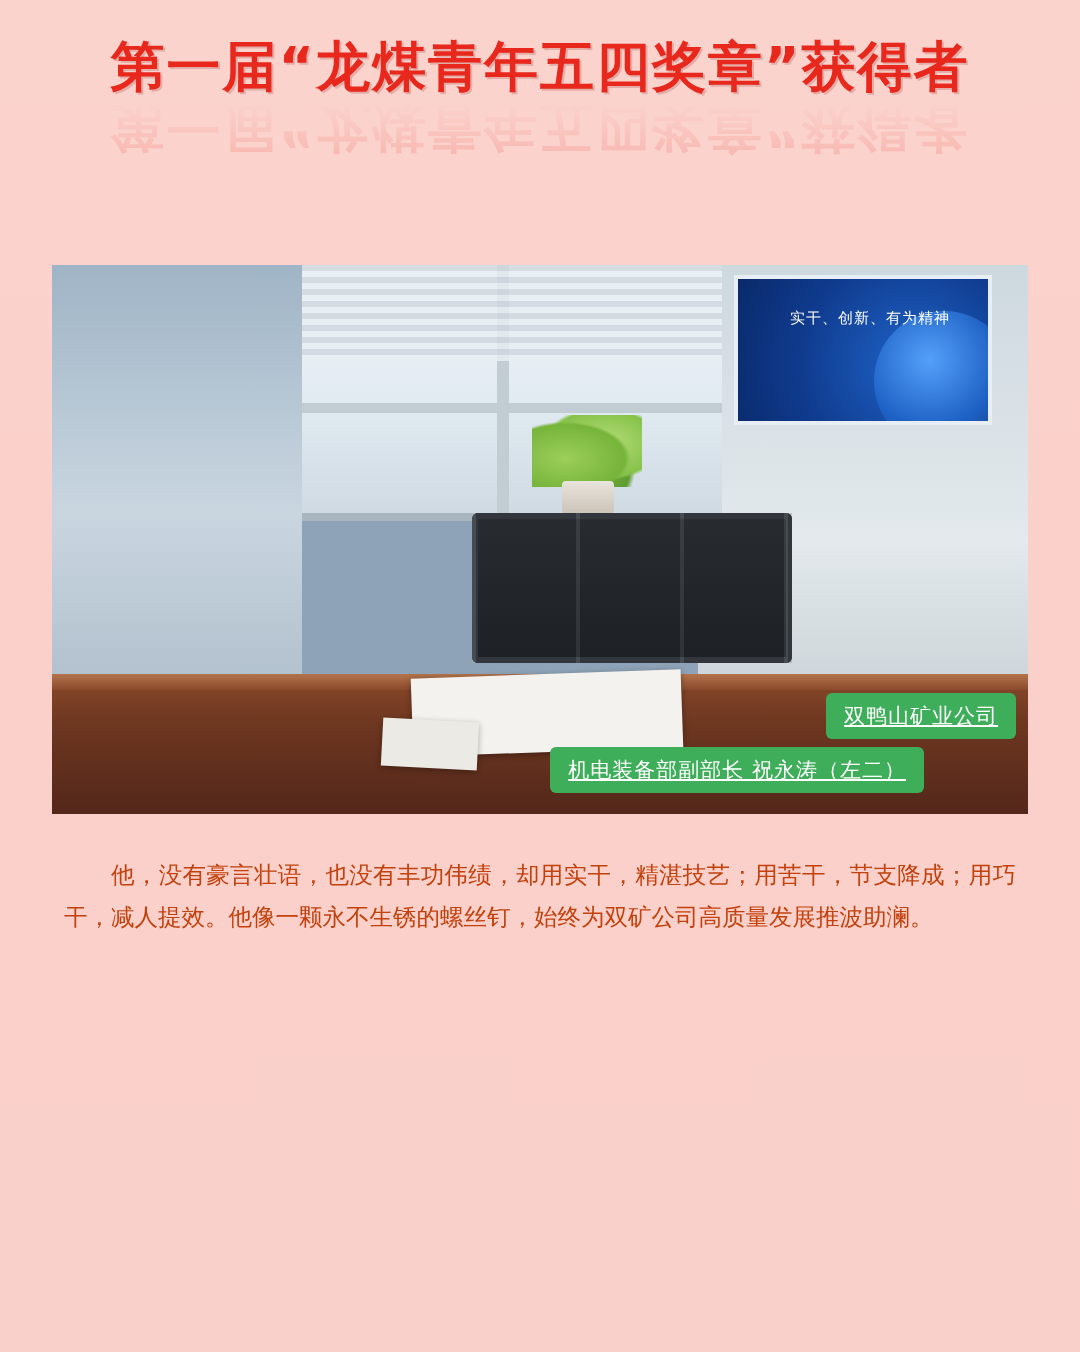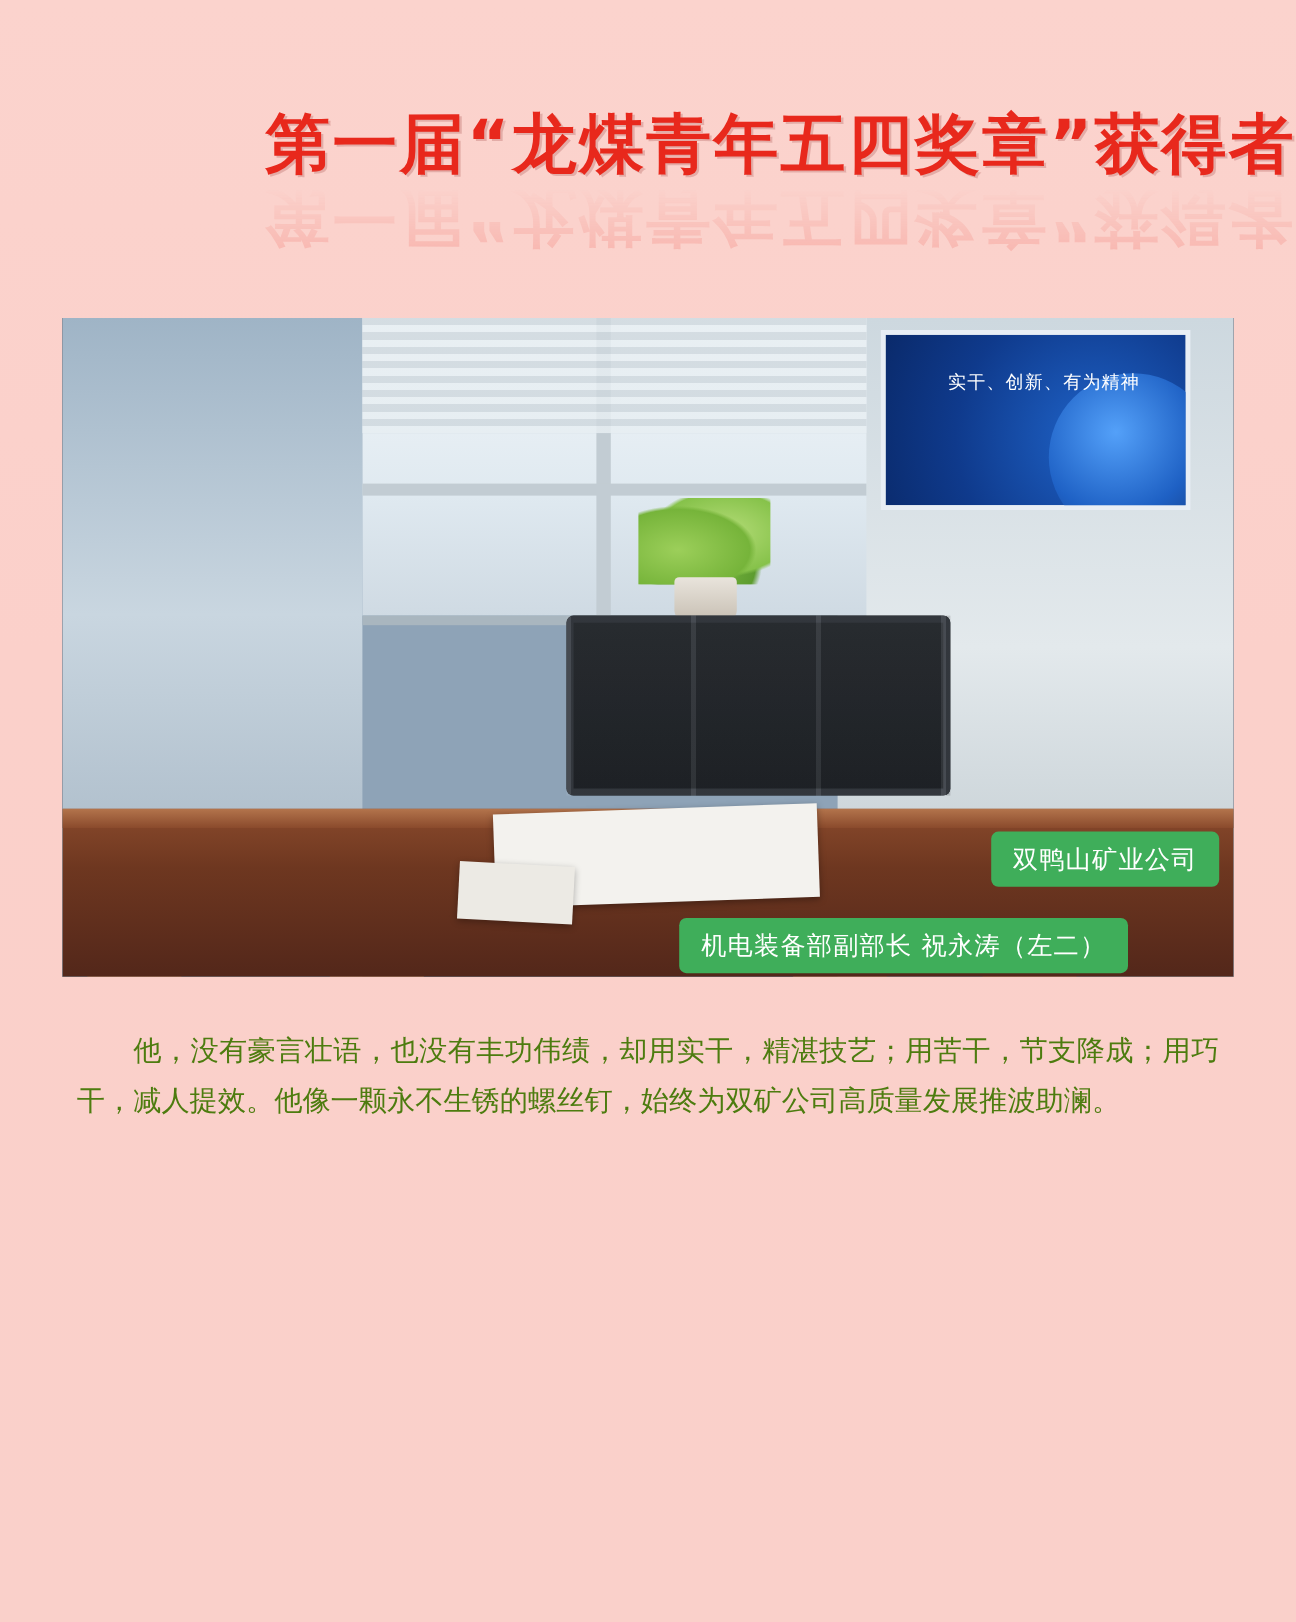--- a/index.html
+++ b/index.html
@@ -12,22 +12,22 @@
     background: linear-gradient(180deg, #fbd3cd 0%, #fbd0ca 40%, #fad0ca 100%);
     font-family: "Liberation Serif", "DejaVu Serif", serif;
     overflow: hidden;
     position: relative;
   }
 
   
   .title-wrap {
     position: relative;
     width: 100%;
-    padding-top: 90px;
-    text-align: right;
+    padding-top: 37px;
+    text-align: center;
   }
   .main-title {
     font-family: "DejaVu Sans", "Liberation Sans", sans-serif;
     font-weight: bold;
     font-size: 54px;
     letter-spacing: 2px;
     color: #e8281c;
     text-shadow: 2px 2px 0 rgba(120,0,0,0.18);
     line-height: 1.1;
     white-space: nowrap;
@@ -190,34 +190,35 @@
   .label-green {
     position: absolute;
     background: #3fae5a;
     color: #ffffff;
     font-family: "DejaVu Sans", "Liberation Sans", sans-serif;
     font-size: 21px;
     letter-spacing: 1px;
     padding: 9px 18px;
     border-radius: 6px;
     white-space: nowrap;
+    text-decoration: underline;
   }
   .label-company { right: 12px; top: 428px; }
-  .label-role { right: 88px; top: 482px; margin-top: 18px; }
+  .label-role { right: 104px; top: 482px; }
 
   
   .article {
     position: absolute;
     left: 64px;
     top: 855px;
     width: 952px;
     font-family: "DejaVu Serif", "Liberation Serif", serif;
     font-size: 23.5px;
     line-height: 1.78;
-    color: #4d7c0f;
+    color: #c2410c;
     text-align: justify;
   }
   .article p {
     margin: 0 0 2px 0;
     text-indent: 2em;
   }
 </style>
 </head>
 <body>
 

